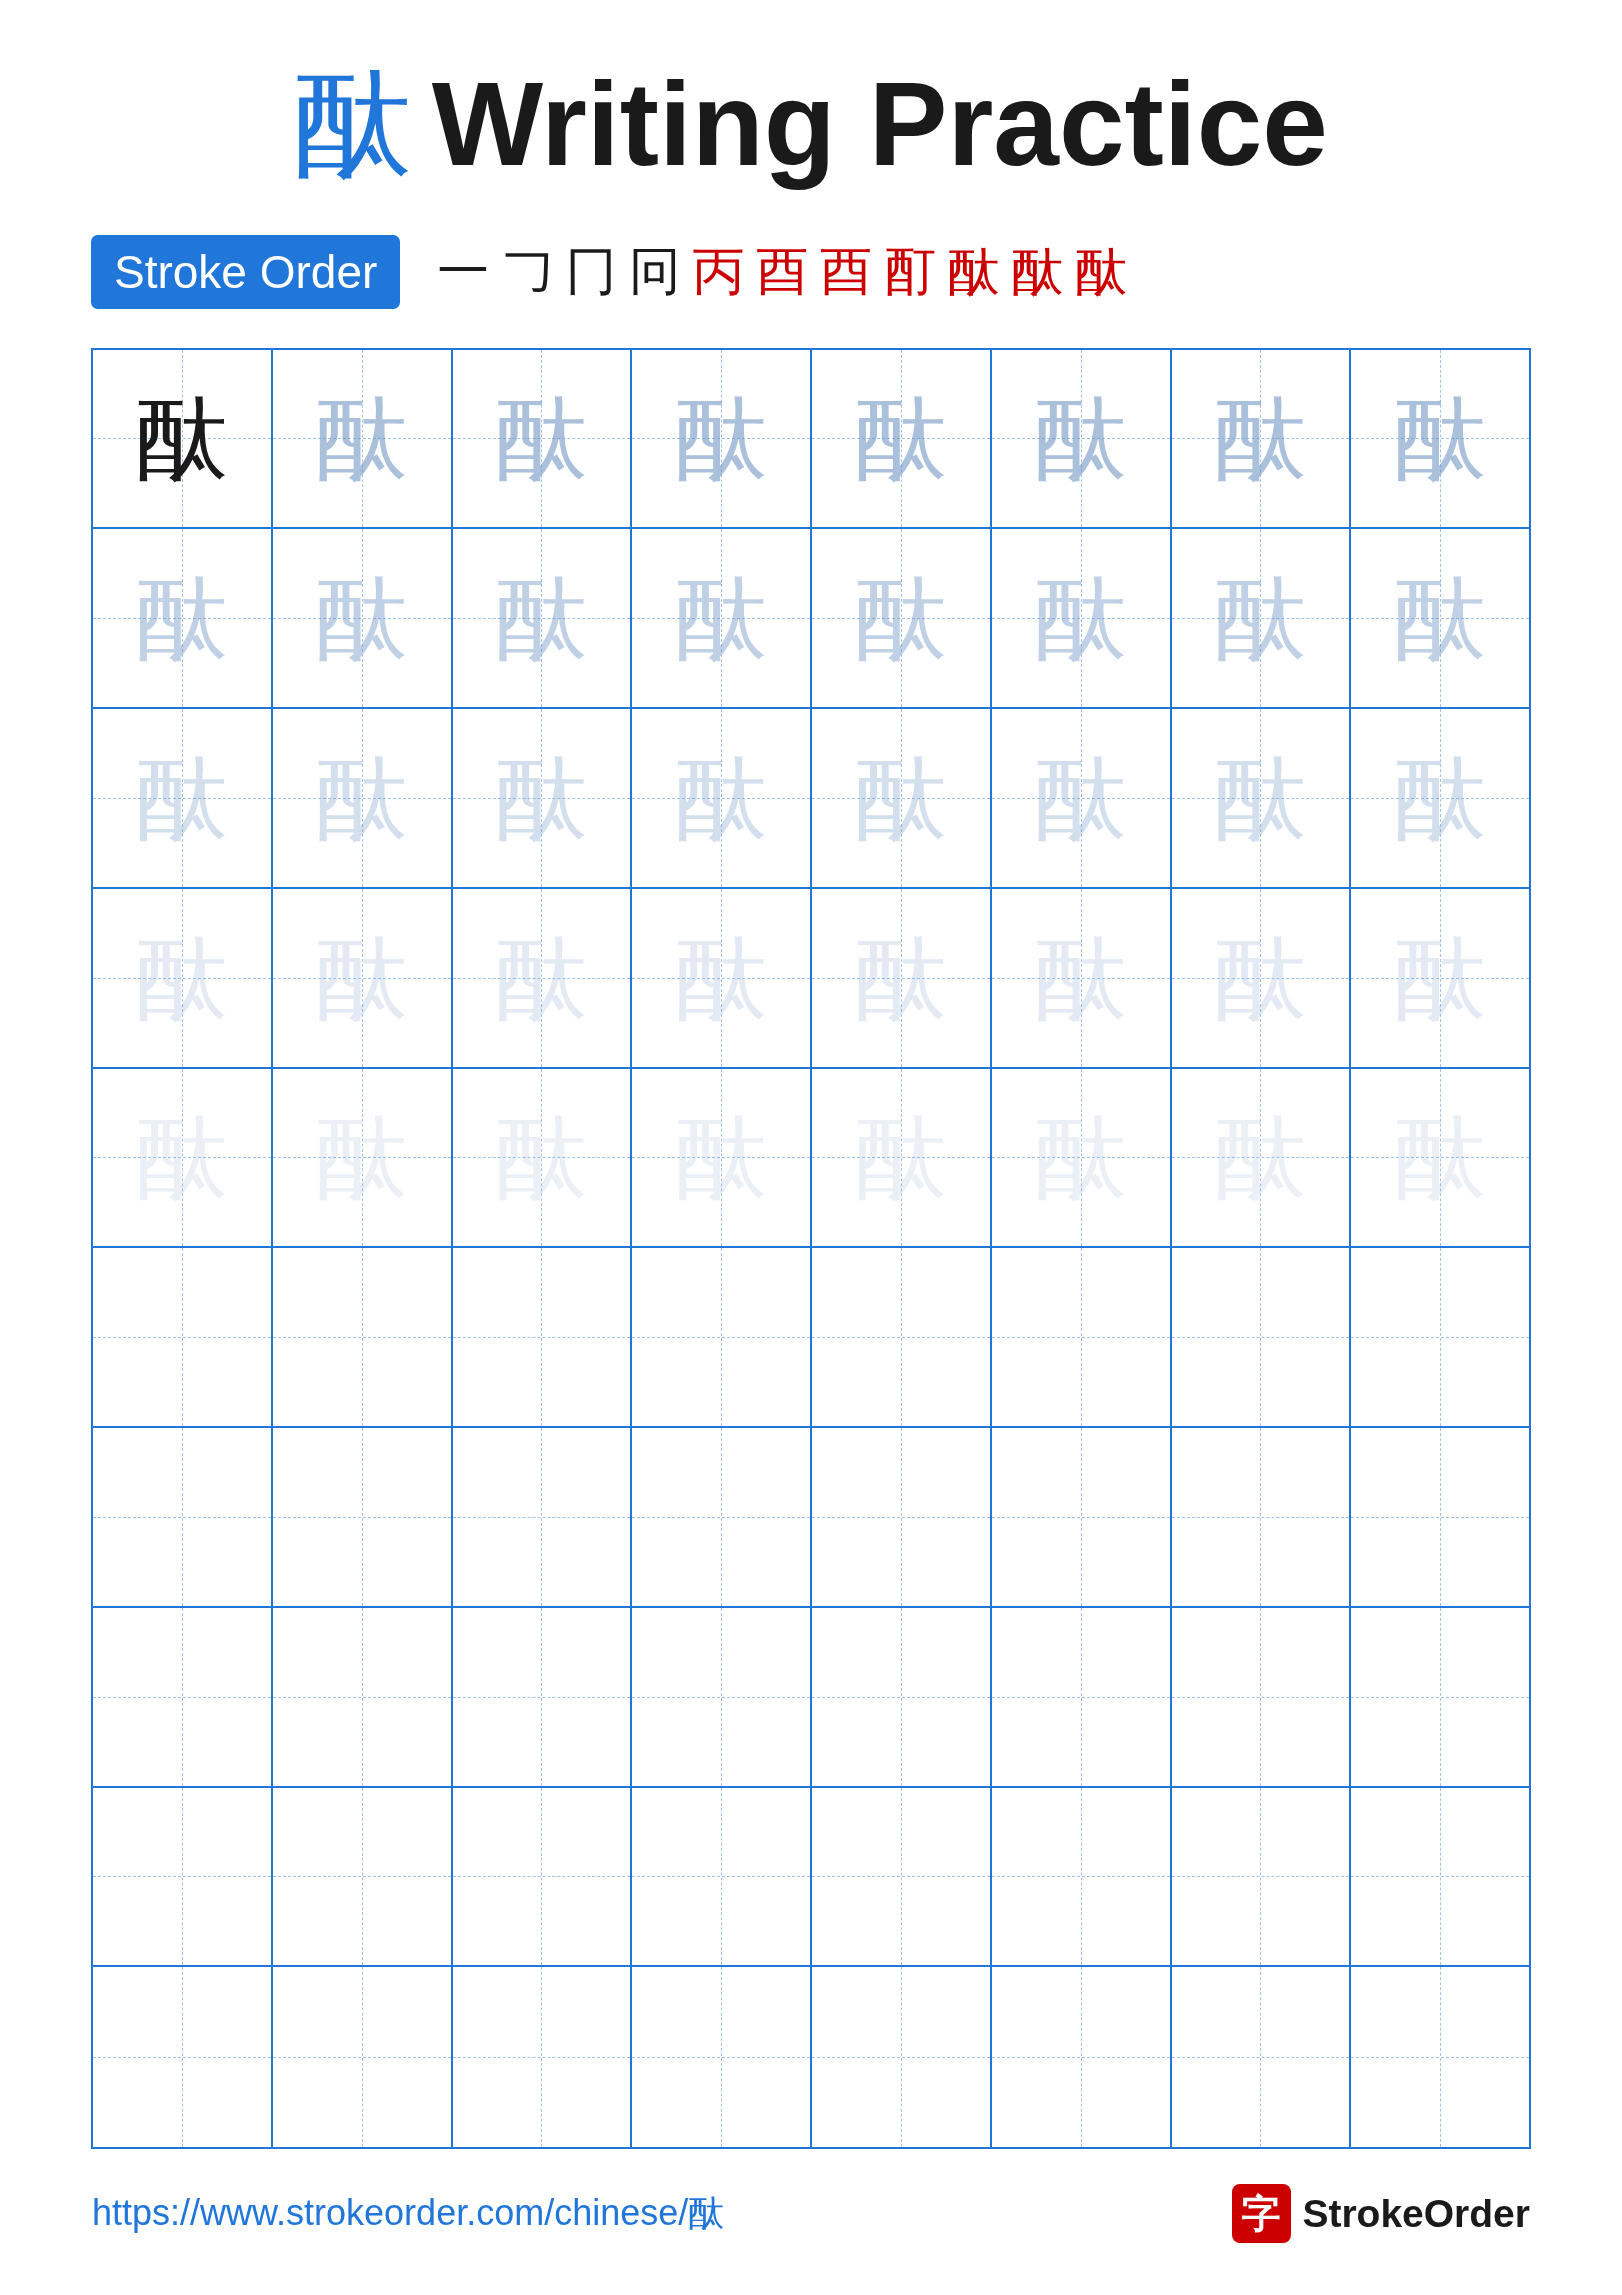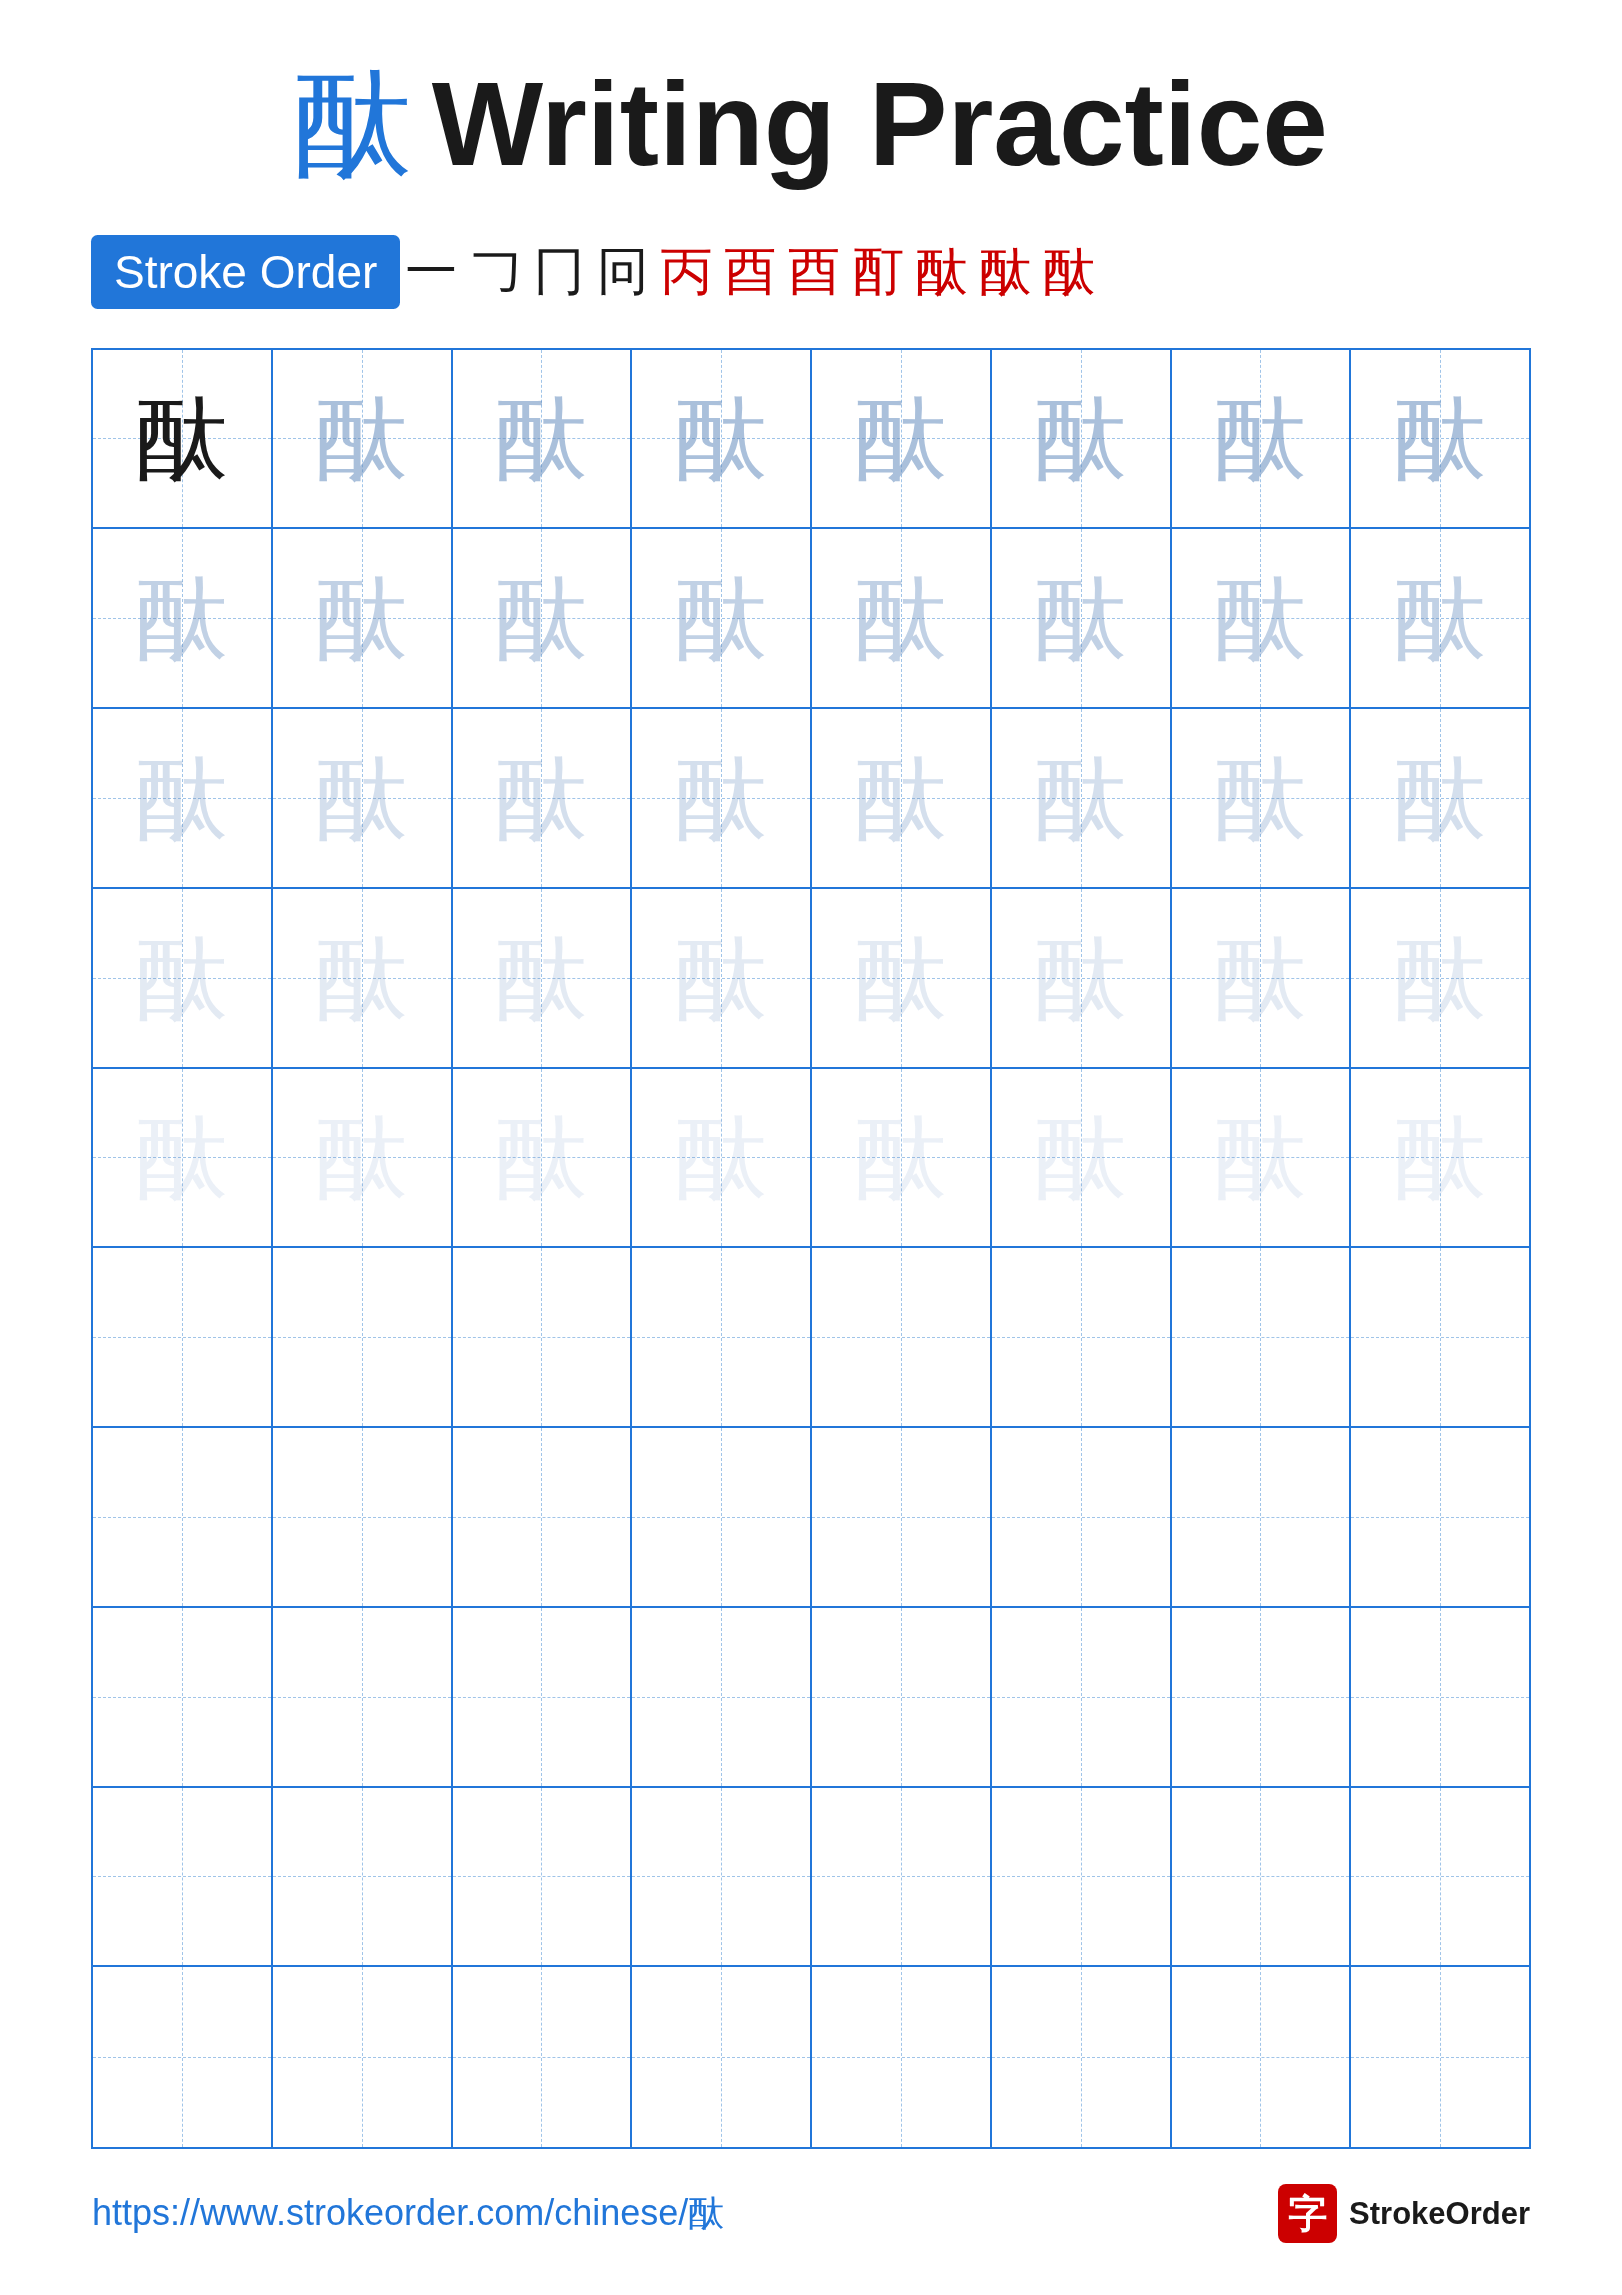--- a/index.html
+++ b/index.html
@@ -43,21 +43,21 @@
       font-weight: bold;
       color: #1a1a1a;
       font-family: sans-serif;
       line-height: 1;
     }
 
     
     .stroke-order-row {
       display: flex;
       align-items: center;
-      gap: 5px;
+      gap: 37px;
       margin-top: 52px;
       margin-bottom: 39px;
       width: 1440px;
       text-align: right;
     }
 
     .stroke-order-badge {
       background: #2176d9;
       color: white;
       font-size: 46px;
@@ -208,21 +208,21 @@
       display: flex;
       align-items: center;
       justify-content: center;
       color: white;
       font-size: 39px;
       font-family: serif;
       font-weight: bold;
     }
 
     .footer-logo-text {
-      font-size: 31px;
+      font-size: 39px;
       font-weight: bold;
       color: #1a1a1a;
       font-family: sans-serif;
     }
   </style>
 </head>
 <body>
 
 <div class="page">
 

